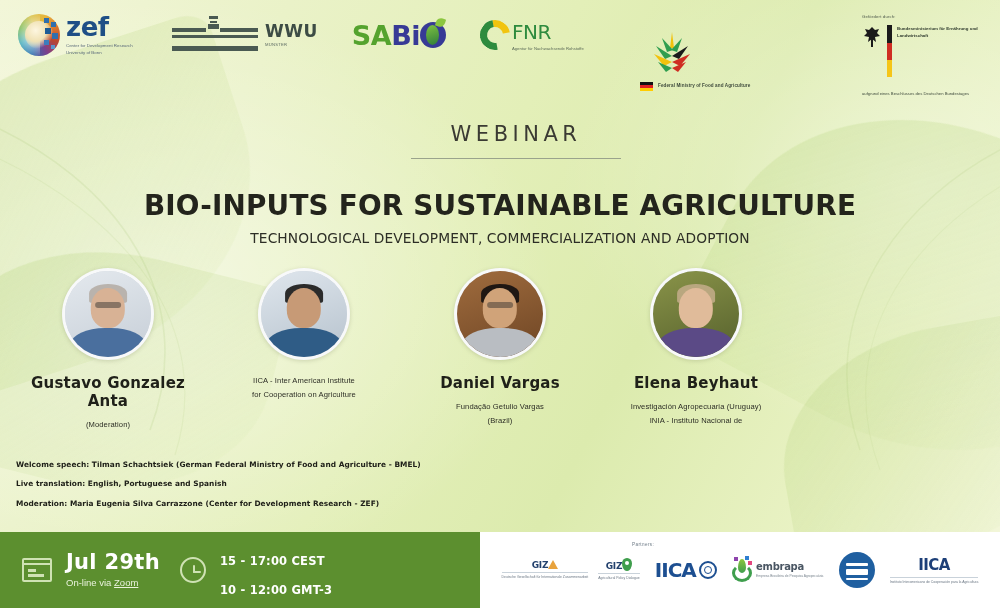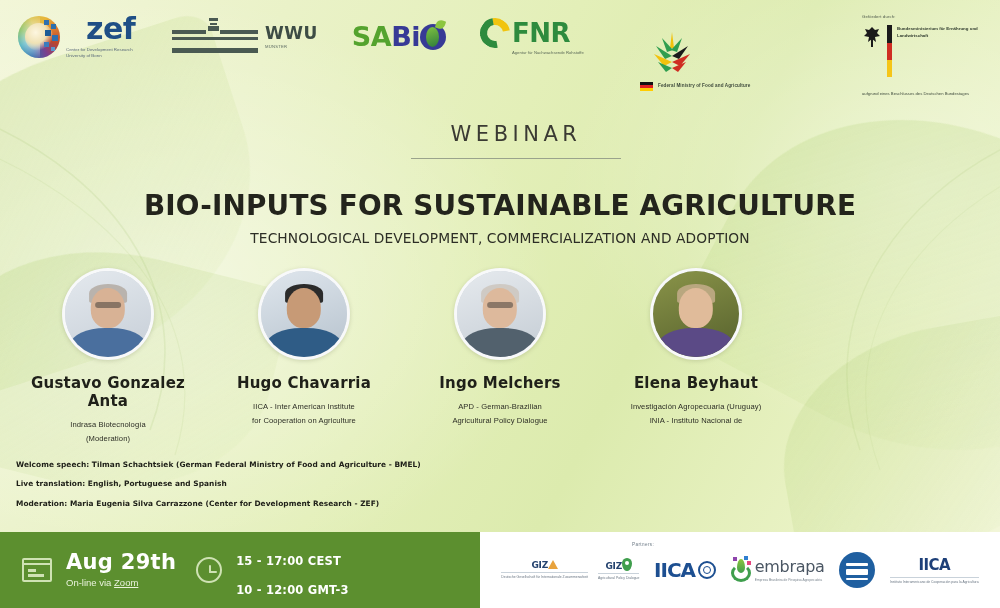--- a/index.html
+++ b/index.html
@@ -43,21 +43,21 @@
 
   .zef { display: flex; align-items: center; gap: 6px; }
   .zef-globe { width: 42px; height: 42px; border-radius: 50%; position: relative; overflow: hidden;
     background: conic-gradient(from 20deg, #e8b53a, #d9772f, #b9452e, #7b3f8e, #2f6fae, #2fa3b5, #6fb446, #d8c24a, #e8b53a); }
   .zef-globe::after { content:""; position:absolute; inset:7px; border-radius:50%;
     background: radial-gradient(circle at 38% 34%, #fdf6e0 0%, #f0e2b5 42%, rgba(240,226,181,0) 72%); }
   .zef-globe::before { content:""; position:absolute; left:-4px; top:-4px; width:26px; height:50px;
     background: radial-gradient(circle at 80% 50%, rgba(255,255,255,.85), rgba(255,255,255,0) 70%); }
   .zef-dots { position:absolute; right:-2px; top:2px; width:20px; height:38px; }
   .zef-text { line-height: 1; }
-  .zef-word { font-family: "DejaVu Sans", sans-serif; font-weight: 700; font-size: 30px; color: #1f4f86; letter-spacing: -0.5px; margin-left: 20px; }
+  .zef-word { font-family: "DejaVu Sans", sans-serif; font-weight: 700; font-size: 26px; color: #1f4f86; letter-spacing: -0.5px; }
   .zef-sub { font-size: 4.4px; color: #5a6a7a; line-height: 1.45; margin-top: 3px; max-width: 74px; }
 
   .wwu { display: flex; align-items: center; gap: 7px; margin-left: 18px; }
   .wwu-bars { width: 86px; height: 42px; position: relative; }
   .wwu-bars i { position: absolute; background: #4a5a52; display: block; }
   .wwu-txt { line-height: 1; }
   .wwu-word { font-family: "DejaVu Sans", sans-serif; font-weight: 700; font-size: 17px; color: #3d4c45; letter-spacing: .5px; }
   .wwu-sub { font-size: 4.2px; color: #5f6d64; margin-top: 3px; letter-spacing: .2px; }
 
   .sabio { margin-left: 20px; display: flex; align-items: center; text-align: right; }
@@ -68,21 +68,21 @@
   .sabio-o i { position: absolute; inset: 0; border-radius: 50%; background: #373a96; }
   .sabio-o b { position: absolute; left: 6px; top: 3px; width: 13px; height: 20px; border-radius: 50%;
                background: linear-gradient(160deg, #7fc241, #2f7d3a); }
   .sabio-leaf { position: absolute; right: 1px; top: -4px; width: 9px; height: 9px; border-radius: 60% 8% 60% 8%;
                 background: #8cc63f; transform: rotate(18deg); }
 
   .fnr { margin-left: 20px; display: flex; align-items: flex-start; }
   .fnr-mark { position: relative; width: 30px; height: 30px; margin-right: 2px; }
   .fnr-mark i { position: absolute; inset: 0; border-radius: 50%;
     border: 7px solid #2e8b3e; border-top-color: #f1c40f; border-right-color: transparent; transform: rotate(35deg); }
-  .fnr-word { font-family: "DejaVu Sans", sans-serif; font-weight: 700; font-size: 26px; color: #2e8b3e; letter-spacing: -.5px; }
+  .fnr-word { font-family: "DejaVu Sans", sans-serif; font-weight: 400; font-size: 20px; color: #2e8b3e; letter-spacing: -.5px; }
   .fnr-sub { font-size: 4.2px; color: #5c6b58; margin-top: 2px; }
 
   
   .bmel { position: absolute; left: 640px; top: 28px; width: 210px; }
   .bmel-mark { width: 64px; height: 46px; margin: 0 auto; position: relative; }
   .bmel-line { display: flex; align-items: center; gap: 5px; margin-top: 4px; }
   .bmel-flag { width: 13px; height: 9px; background: linear-gradient(to bottom, #111 0 33%, #d22 33% 66%, #fc0 66% 100%); flex: none; }
   .bmel-txt { font-size: 4.6px; line-height: 1.5; color: #3e4a3c; font-weight: 700; letter-spacing: .1px; }
 
   
@@ -192,21 +192,21 @@
   .iica-seal { width: 18px; height: 18px; border-radius: 50%; border: 2px solid #1d4f91; position: relative; }
   .iica-seal::after { content:""; position:absolute; inset:3px; border-radius:50%; border:1px solid #1d4f91; }
 
   .embrapa { display: flex; align-items: center; gap: 4px; }
   .emb-mark { width: 20px; height: 24px; position: relative; }
   .emb-ring { position: absolute; left: 0; bottom: 0; width: 20px; height: 18px; border: 3px solid #3f9e4d;
               border-radius: 50%; border-top-color: transparent; }
   .emb-drop { position: absolute; left: 6px; top: 1px; width: 8px; height: 14px; border-radius: 50% 50% 50% 50% / 60% 60% 40% 40%;
               background: linear-gradient(180deg, #8cc63f, #3f9e4d); }
   .emb-sq { position: absolute; width: 4px; height: 4px; }
-  .emb-word { font-family: "DejaVu Sans", sans-serif; font-weight: 400; font-size: 16px; color: #4a5663; letter-spacing: -.3px; }
+  .emb-word { font-family: "DejaVu Sans", sans-serif; font-weight: 700; font-size: 10px; color: #4a5663; letter-spacing: -.3px; }
   .emb-sub { font-size: 3.3px; color: #7a858f; line-height: 1.5; margin-top: 2px; }
 
   .circlelogo { width: 36px; height: 36px; border-radius: 50%; background: #1f5fa0; position: relative; }
   .circlelogo i { position: absolute; left: 7px; background: #fff; border-radius: 1px; }
   .circlelogo i.b1 { top: 11px; width: 22px; height: 3px; }
   .circlelogo i.b2 { top: 17px; width: 22px; height: 6px; }
   .circlelogo i.b3 { top: 26px; width: 22px; height: 2px; }
 
   .lola { text-align: center; }
   .lola-word { font-family: "DejaVu Sans", sans-serif; font-weight: 700; font-size: 15px; color: #1d3f78; letter-spacing: -.5px; }
@@ -334,49 +334,47 @@
 
     <div class="spk">
       <div class="spk-photo">
         <div class="ph-bg" style="background:linear-gradient(160deg,#e4e9ee,#c6ced7)"></div>
         <div class="ph-hair" style="background:#b9b3ad"></div>
         <div class="ph-head" style="background:#d8b295"></div>
         <div class="ph-glass"></div>
         <div class="ph-body" style="background:#4a6f9e"></div>
       </div>
       <div class="spk-name">Gustavo Gonzalez Anta</div>
-      <div class="spk-org">Indrasa Biotecnología</div>
       <div class="spk-org">(Moderation)</div>
     </div>
 
     <div class="spk">
       <div class="spk-photo">
         <div class="ph-bg" style="background:linear-gradient(160deg,#dfe6ed,#b6c2cd)"></div>
         <div class="ph-hair" style="background:#2b2b2b"></div>
         <div class="ph-head" style="background:#c79a76"></div>
         <div class="ph-body" style="background:#2f5c86"></div>
       </div>
-      <div class="spk-name">Hugo Chavarria</div>
       <div class="spk-org">IICA - Inter American Institute</div>
       <div class="spk-org">for Cooperation on Agriculture</div>
     </div>
 
-
     <div class="spk">
       <div class="spk-photo">
-        <div class="ph-bg" style="background:linear-gradient(160deg,#e6eaee,#c4ccd4)"></div>
-        <div class="ph-hair" style="background:#cfcac4"></div>
-        <div class="ph-head" style="background:#ddb99c"></div>
+        <div class="ph-bg" style="background:linear-gradient(160deg,#a06c3e,#6e4524)"></div>
+        <div class="ph-hair" style="background:#1f1713"></div>
+        <div class="ph-head" style="background:#d0a379"></div>
         <div class="ph-glass"></div>
-        <div class="ph-body" style="background:#52616d"></div>
-      </div>
-      <div class="spk-name">Ingo Melchers</div>
-      <div class="spk-org">APD - German-Brazilian</div>
-      <div class="spk-org">Agricultural Policy Dialogue</div>
-    </div>
+        <div class="ph-body" style="background:#b9bdc2"></div>
+      </div>
+      <div class="spk-name">Daniel Vargas</div>
+      <div class="spk-org">Fundação Getulio Vargas</div>
+      <div class="spk-org">(Brazil)</div>
+    </div>
+
 
     <div class="spk">
       <div class="spk-photo">
         <div class="ph-bg" style="background:linear-gradient(160deg,#8a9449,#55602c)"></div>
         <div class="ph-hair" style="background:#b9a77f"></div>
         <div class="ph-head" style="background:#e0bb9a"></div>
         <div class="ph-body" style="background:#5b4a86"></div>
       </div>
       <div class="spk-name">Elena Beyhaut</div>
       <div class="spk-org">Investigación Agropecuaria (Uruguay)</div>
@@ -390,21 +388,21 @@
     <div>Live translation: English, Portuguese and Spanish</div>
     <div>Moderation: Maria Eugenia Silva Carrazzone (Center for Development Research - ZEF)</div>
   </div>
 
   <div class="footer-green">
     <div class="cal-icon">
         <i class="r1"></i>
         <i class="r2"></i>
       </div>
     <div class="date-block">
-      <div class="date-main">Aug 29th</div>
+      <div class="date-main">Jul 29th</div>
       <div class="date-sub"><span>On-line via </span><u>Zoom</u></div>
     </div>
     <div class="clock-icon">
         <i class="h"></i>
         <i class="m"></i>
       </div>
     <div class="time-block">
       <div>15 - 17:00 CEST</div>
       <div>10 - 12:00 GMT-3</div>
     </div>

